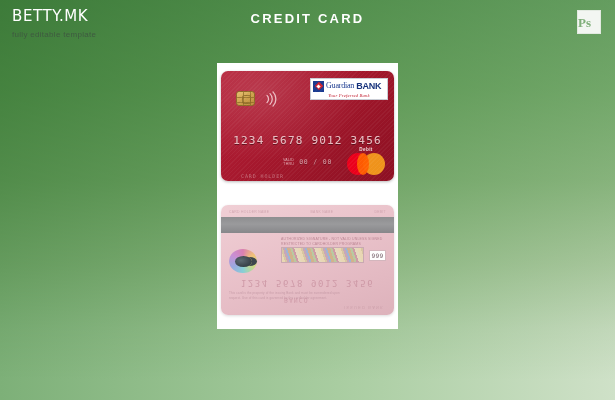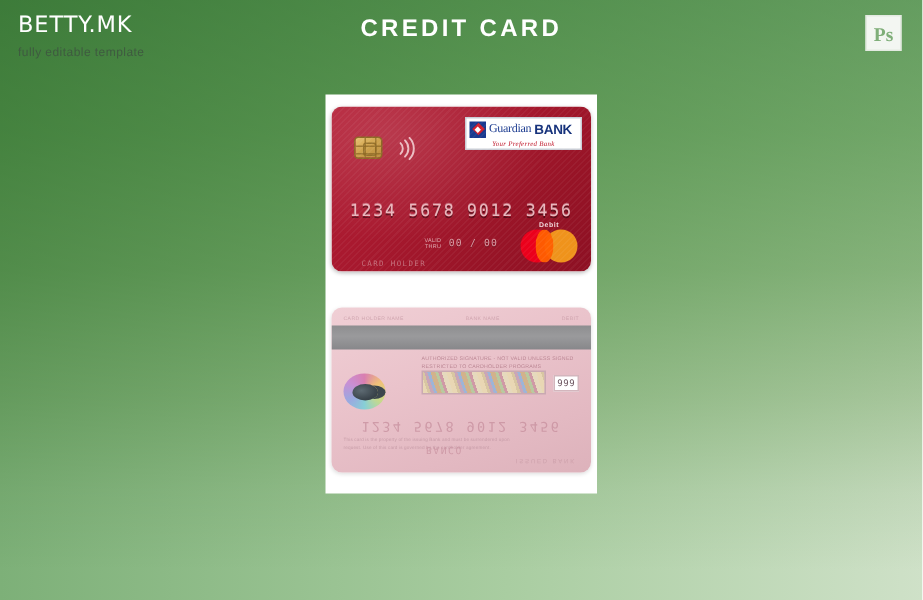--- a/index.html
+++ b/index.html
@@ -29,27 +29,27 @@
     letter-spacing:0.6px; line-height:1;
     font-family:"DejaVu Sans", sans-serif;
   }
   .brand-sub {
     color:#3f5a40; font-size:8px; margin-top:7px;
     letter-spacing:0.3px; line-height:1;text-align:right;
   }
   .page-title {
     position:absolute; left:0; right:0; top:11px;
     text-align:center; color:#ffffff;
-    font-size:16px; font-weight:bold; letter-spacing:2.2px;
+    font-size:13px; font-weight:bold; letter-spacing:2.2px;
   }
   .ps-badge {
     position:absolute; right:14px; top:10px;
     width:24px; height:24px;
     background:#f3f6f2; border:1px solid #e3eae1;
-    display:flex; align-items:center; justify-content:center;
+    display:flex; align-items:center; justify-content:flex-start;
   }
   .ps-badge span {
     color:#7fae79; font-size:13px; font-weight:bold;
     font-family:"Liberation Serif", serif; line-height:1;
   }
 
   
   .panel {
     position:absolute; left:217px; top:63px;
     width:181px; height:266px;

